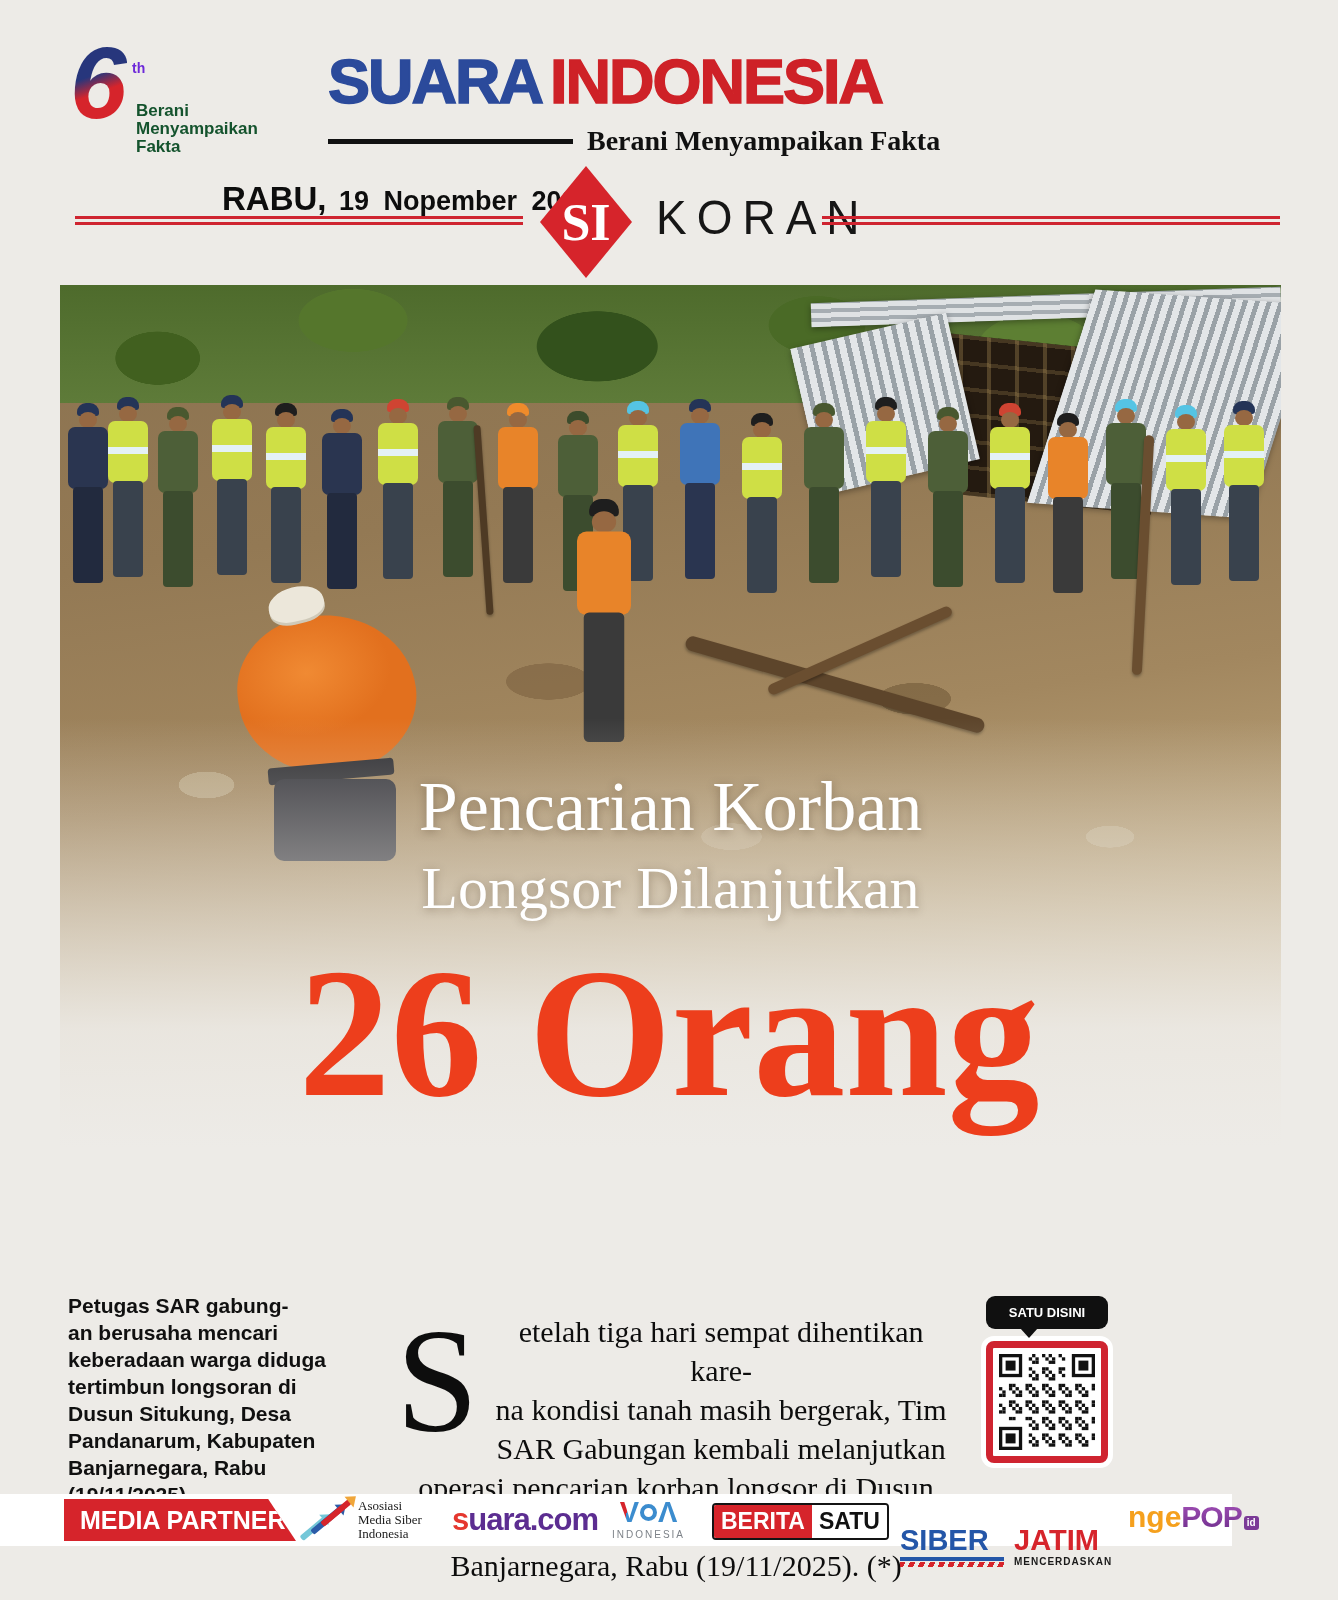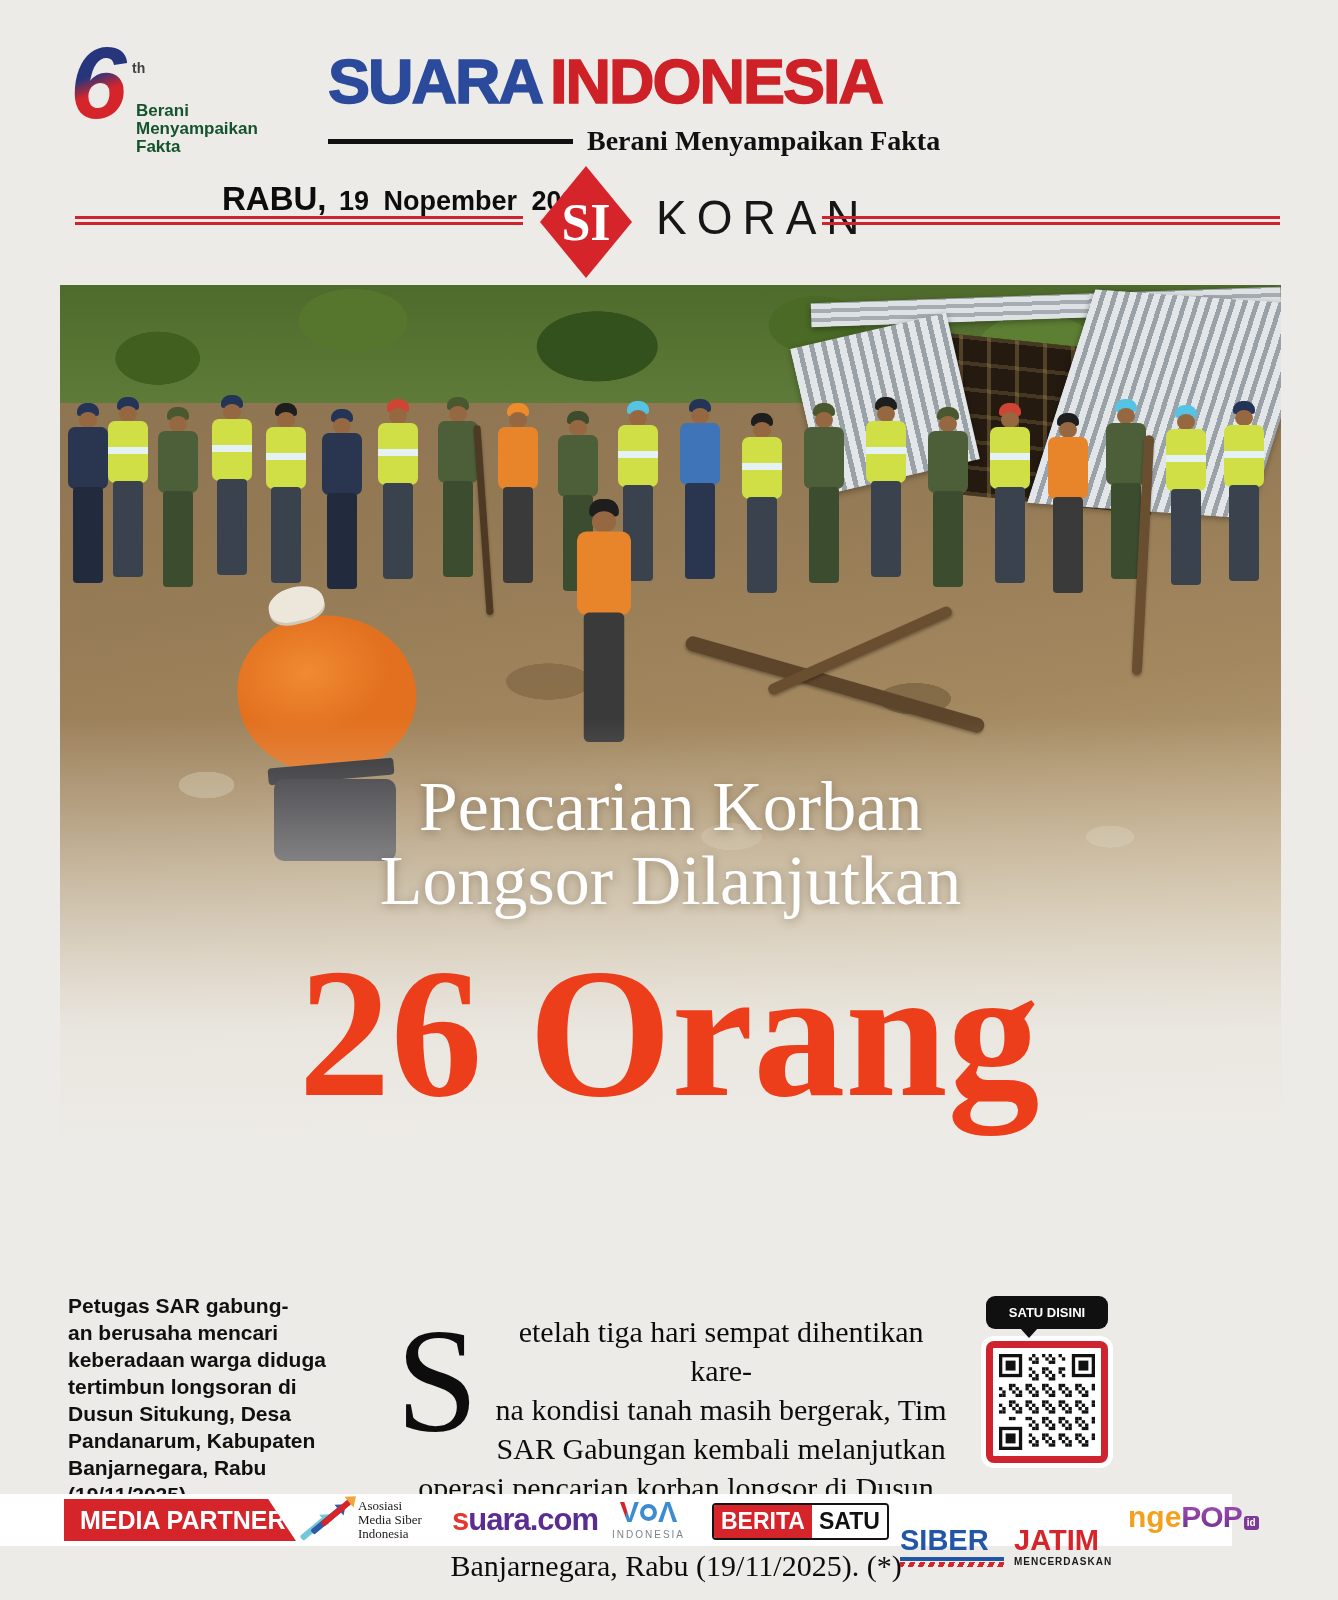--- a/index.html
+++ b/index.html
@@ -2,21 +2,21 @@
 <html><head>
 <meta charset="utf-8">
 <style>
   html,body{margin:0;padding:0;background:#b9b6b2;}
   .page{position:relative;width:1338px;height:1600px;margin:0 auto;background:#edebe7;overflow:hidden;
         font-family:"Liberation Sans",sans-serif;}
   
   .anniv{position:absolute;left:70px;top:48px;width:230px;height:110px;}
   .anniv-num{position:absolute;left:0;top:-16px;font:italic 900 102px/1 "Liberation Sans",sans-serif;
     background:linear-gradient(160deg,#27367c 42%,#d6242b 58%);-webkit-background-clip:text;background-clip:text;color:transparent;}
-  .anniv-th{position:absolute;left:62px;top:12px;font:700 14px "Liberation Sans",sans-serif;color:#404040;}
+  .anniv-th{position:absolute;left:62px;top:12px;font:700 14px "Liberation Sans",sans-serif;color:#6d28d9;}
   .anniv-tag{position:absolute;left:66px;top:54px;font:700 17px/18px "Liberation Sans",sans-serif;color:#14532d;white-space:pre-line;}
   .masthead{position:absolute;left:328px;top:50px;width:680px;}
   .mast-line{font:700 63px/1 "Liberation Sans",sans-serif;letter-spacing:-2px;-webkit-text-stroke:1.5px currentColor;white-space:nowrap;}
   .mast-line .w1{color:#2b4a9b;-webkit-text-stroke:1.5px #2b4a9b;}
   .mast-line .w2{color:#ce2127;-webkit-text-stroke:1.5px #ce2127;margin-left:8px;}
   .mast-sub{display:flex;align-items:center;margin-top:12px;}
   .mast-rule{width:245px;height:5px;background:#111;}
   .mast-tagline{margin-left:14px;font:700 28px "Liberation Serif",serif;color:#111;white-space:nowrap;}
   .verified{position:absolute;left:1028px;top:56px;width:226px;text-align:center;}
   .verif-1{font:700 37px/1 "Liberation Sans",sans-serif;color:#0d0d0d;transform:scale(.9,1.18);transform-origin:center;letter-spacing:-1px;}
@@ -79,21 +79,21 @@
   .bender .back{position:absolute;left:28px;top:30px;width:178px;height:158px;border-radius:46% 54% 48% 52%;
     background:radial-gradient(120px 90px at 40% 35%,#f08a33,#e2701e 70%);transform:rotate(-7deg);}
   .bender .belt{position:absolute;left:58px;top:178px;width:126px;height:17px;background:#2d2d31;transform:rotate(-5deg);border-radius:4px;}
   .bender .pants{position:absolute;left:64px;top:194px;width:122px;height:82px;background:#34343a;border-radius:10px;}
   .photo-fade{position:absolute;left:-2px;right:-2px;bottom:-2px;height:50%;
     background:linear-gradient(180deg,rgba(237,235,231,0) 0%,rgba(237,235,231,.5) 40%,rgba(237,235,231,.92) 72%,#edebe7 100%);}
   
   .kicker{position:absolute;left:60px;top:772px;width:1221px;text-align:center;color:#fff;
     font-family:"Liberation Serif",serif;text-shadow:0 2px 10px rgba(60,40,20,.35);}
   .kicker .k1{font-size:70px;line-height:1;}
-  .kicker .k2{font-size:70px;line-height:1;margin-top:4px;text-align:center;}
+  .kicker .k2{font-size:60px;line-height:1;margin-top:16px;text-align:center;}
   .bighead{position:absolute;left:0;top:958px;width:1338px;text-align:center;color:#ed3e1c;
     font-family:"Liberation Serif",serif;}
   .bighead .h1{font-weight:700;font-size:184px;line-height:.82;}
   .bighead .h2{font-weight:400;font-size:192px;line-height:.84;letter-spacing:2px;}
   
   .caption{position:absolute;left:68px;top:1292px;width:322px;text-align:left;
     font:700 21px/27px "Liberation Sans",sans-serif;color:#101010;white-space:pre-line;}
   .story{position:absolute;left:396px;top:1282px;width:560px;text-align:center;
     font:400 30px/39px "Liberation Serif",serif;color:#0d0d0d;}
   .dropcap{float:left;font:400 148px/.75 "Liberation Serif",serif;color:#0d0d0d;padding:14px 8px 0 0;}

